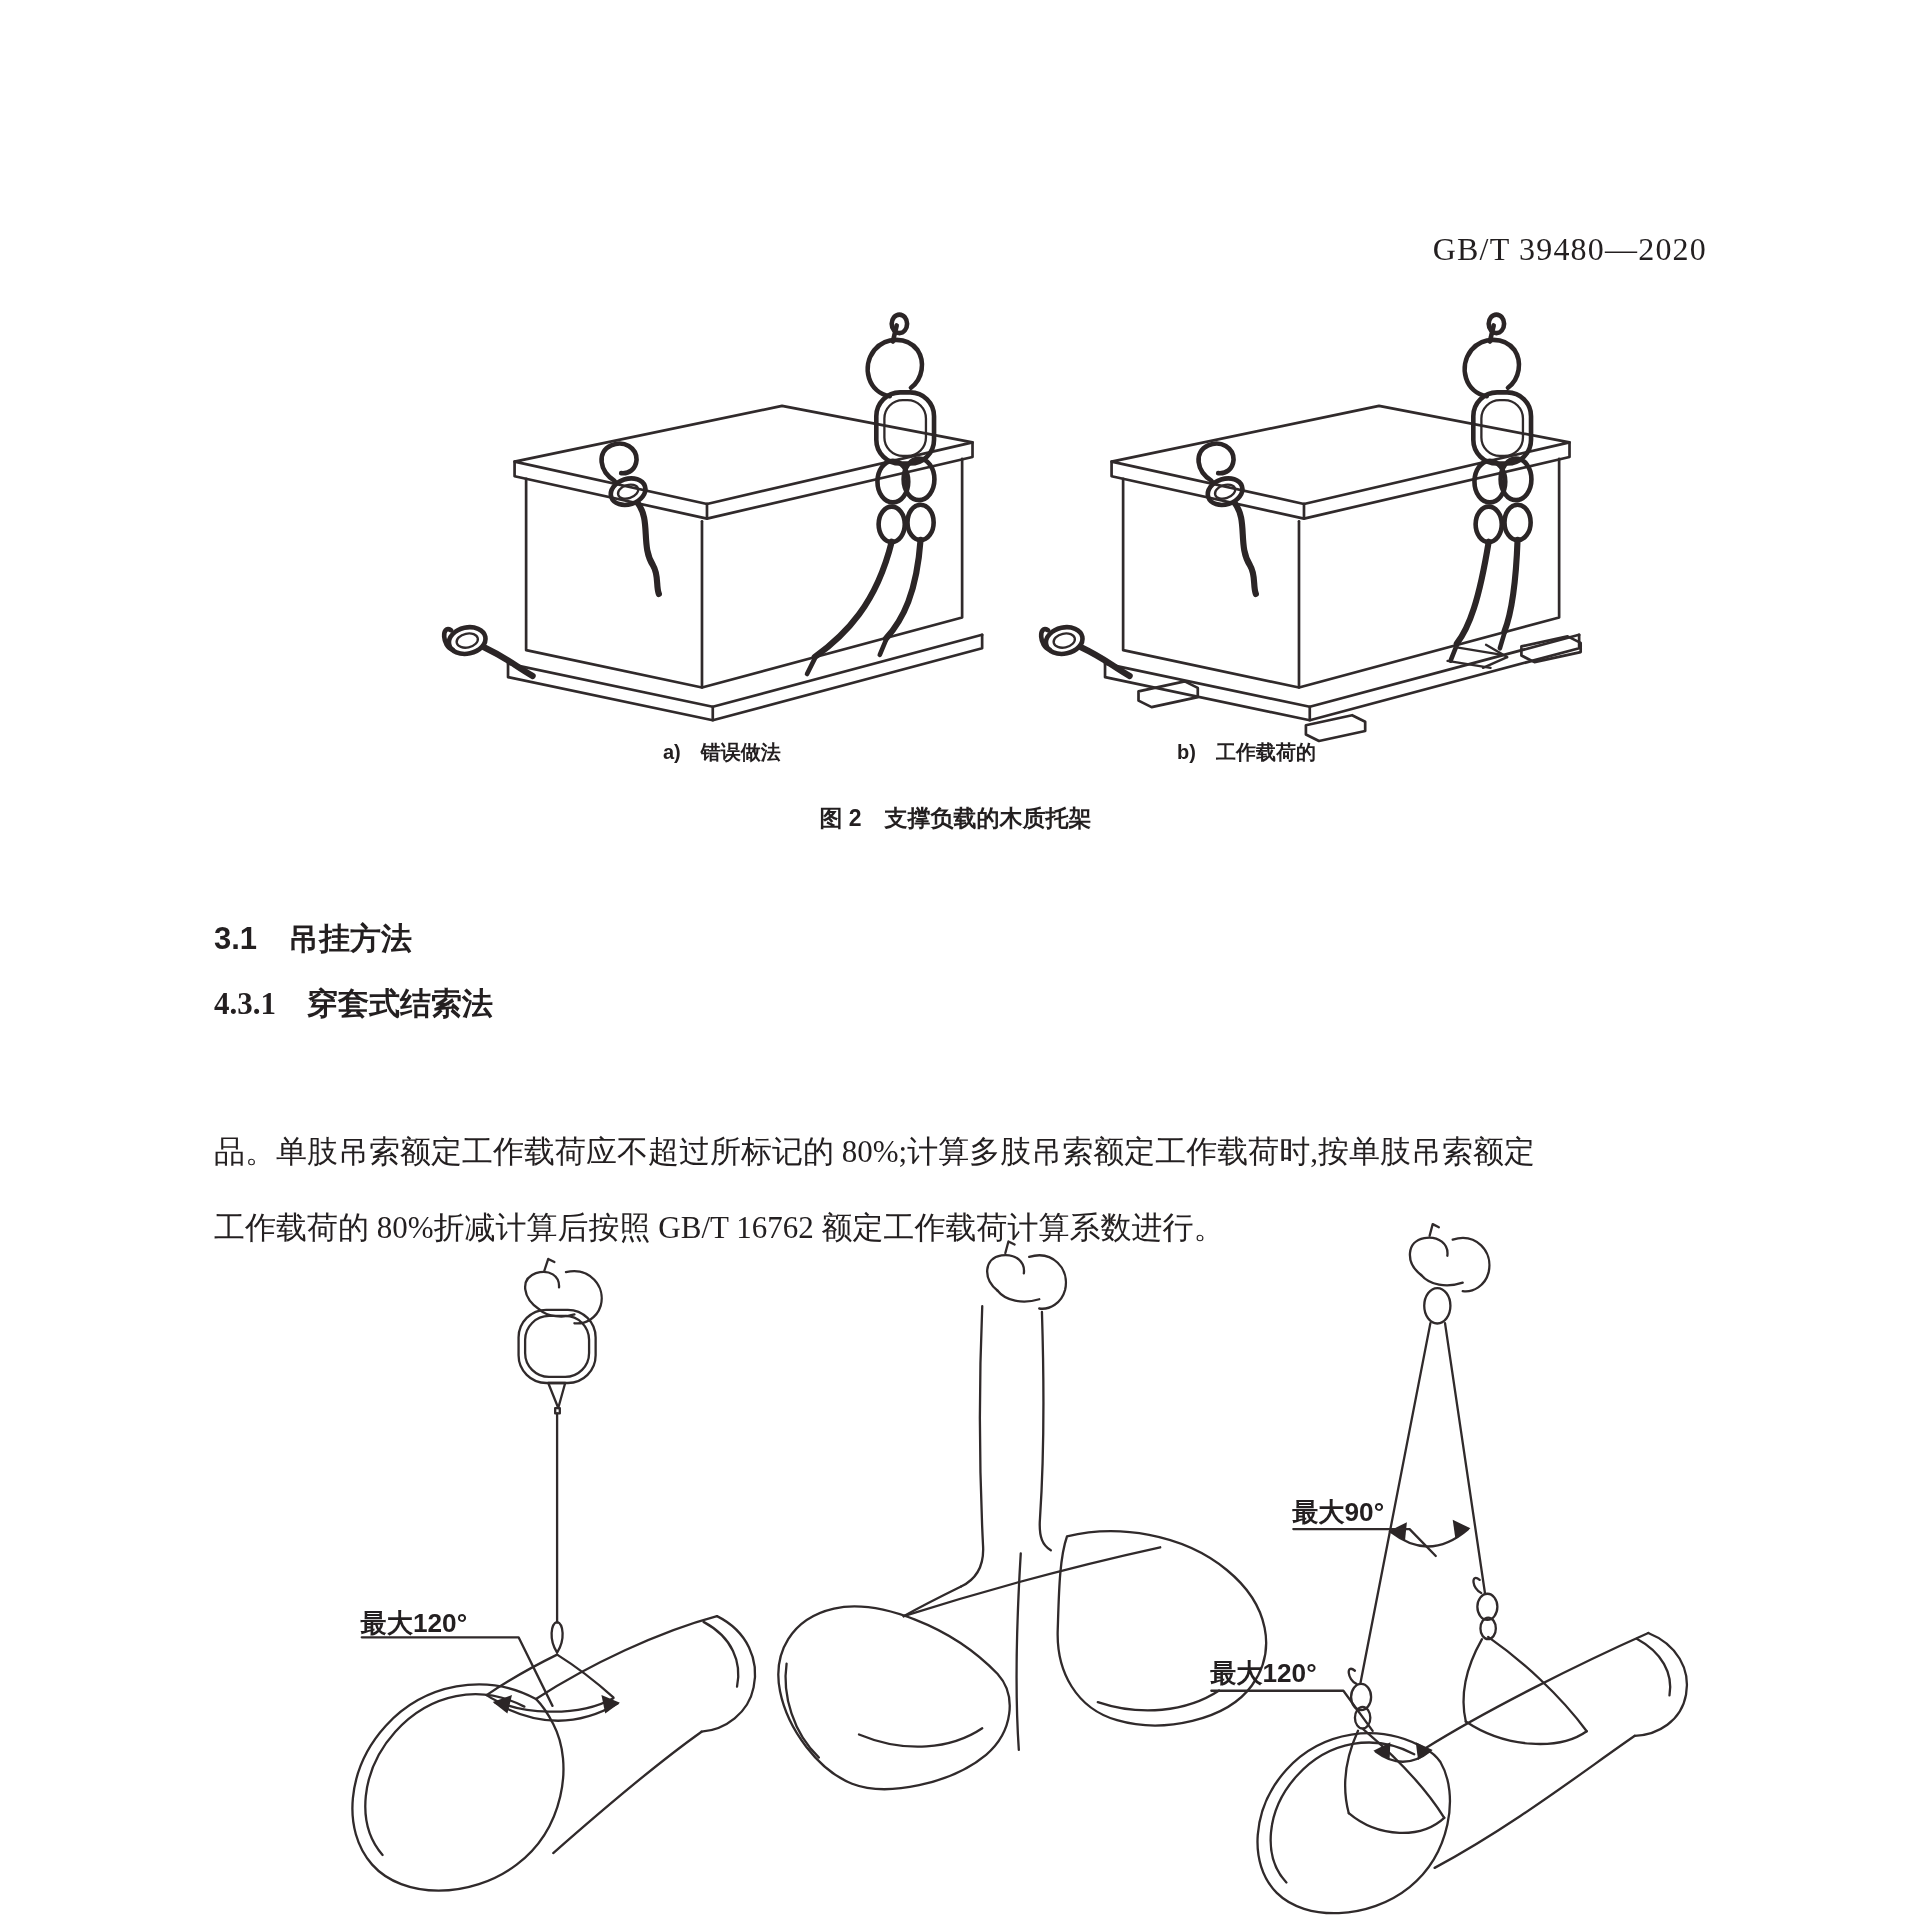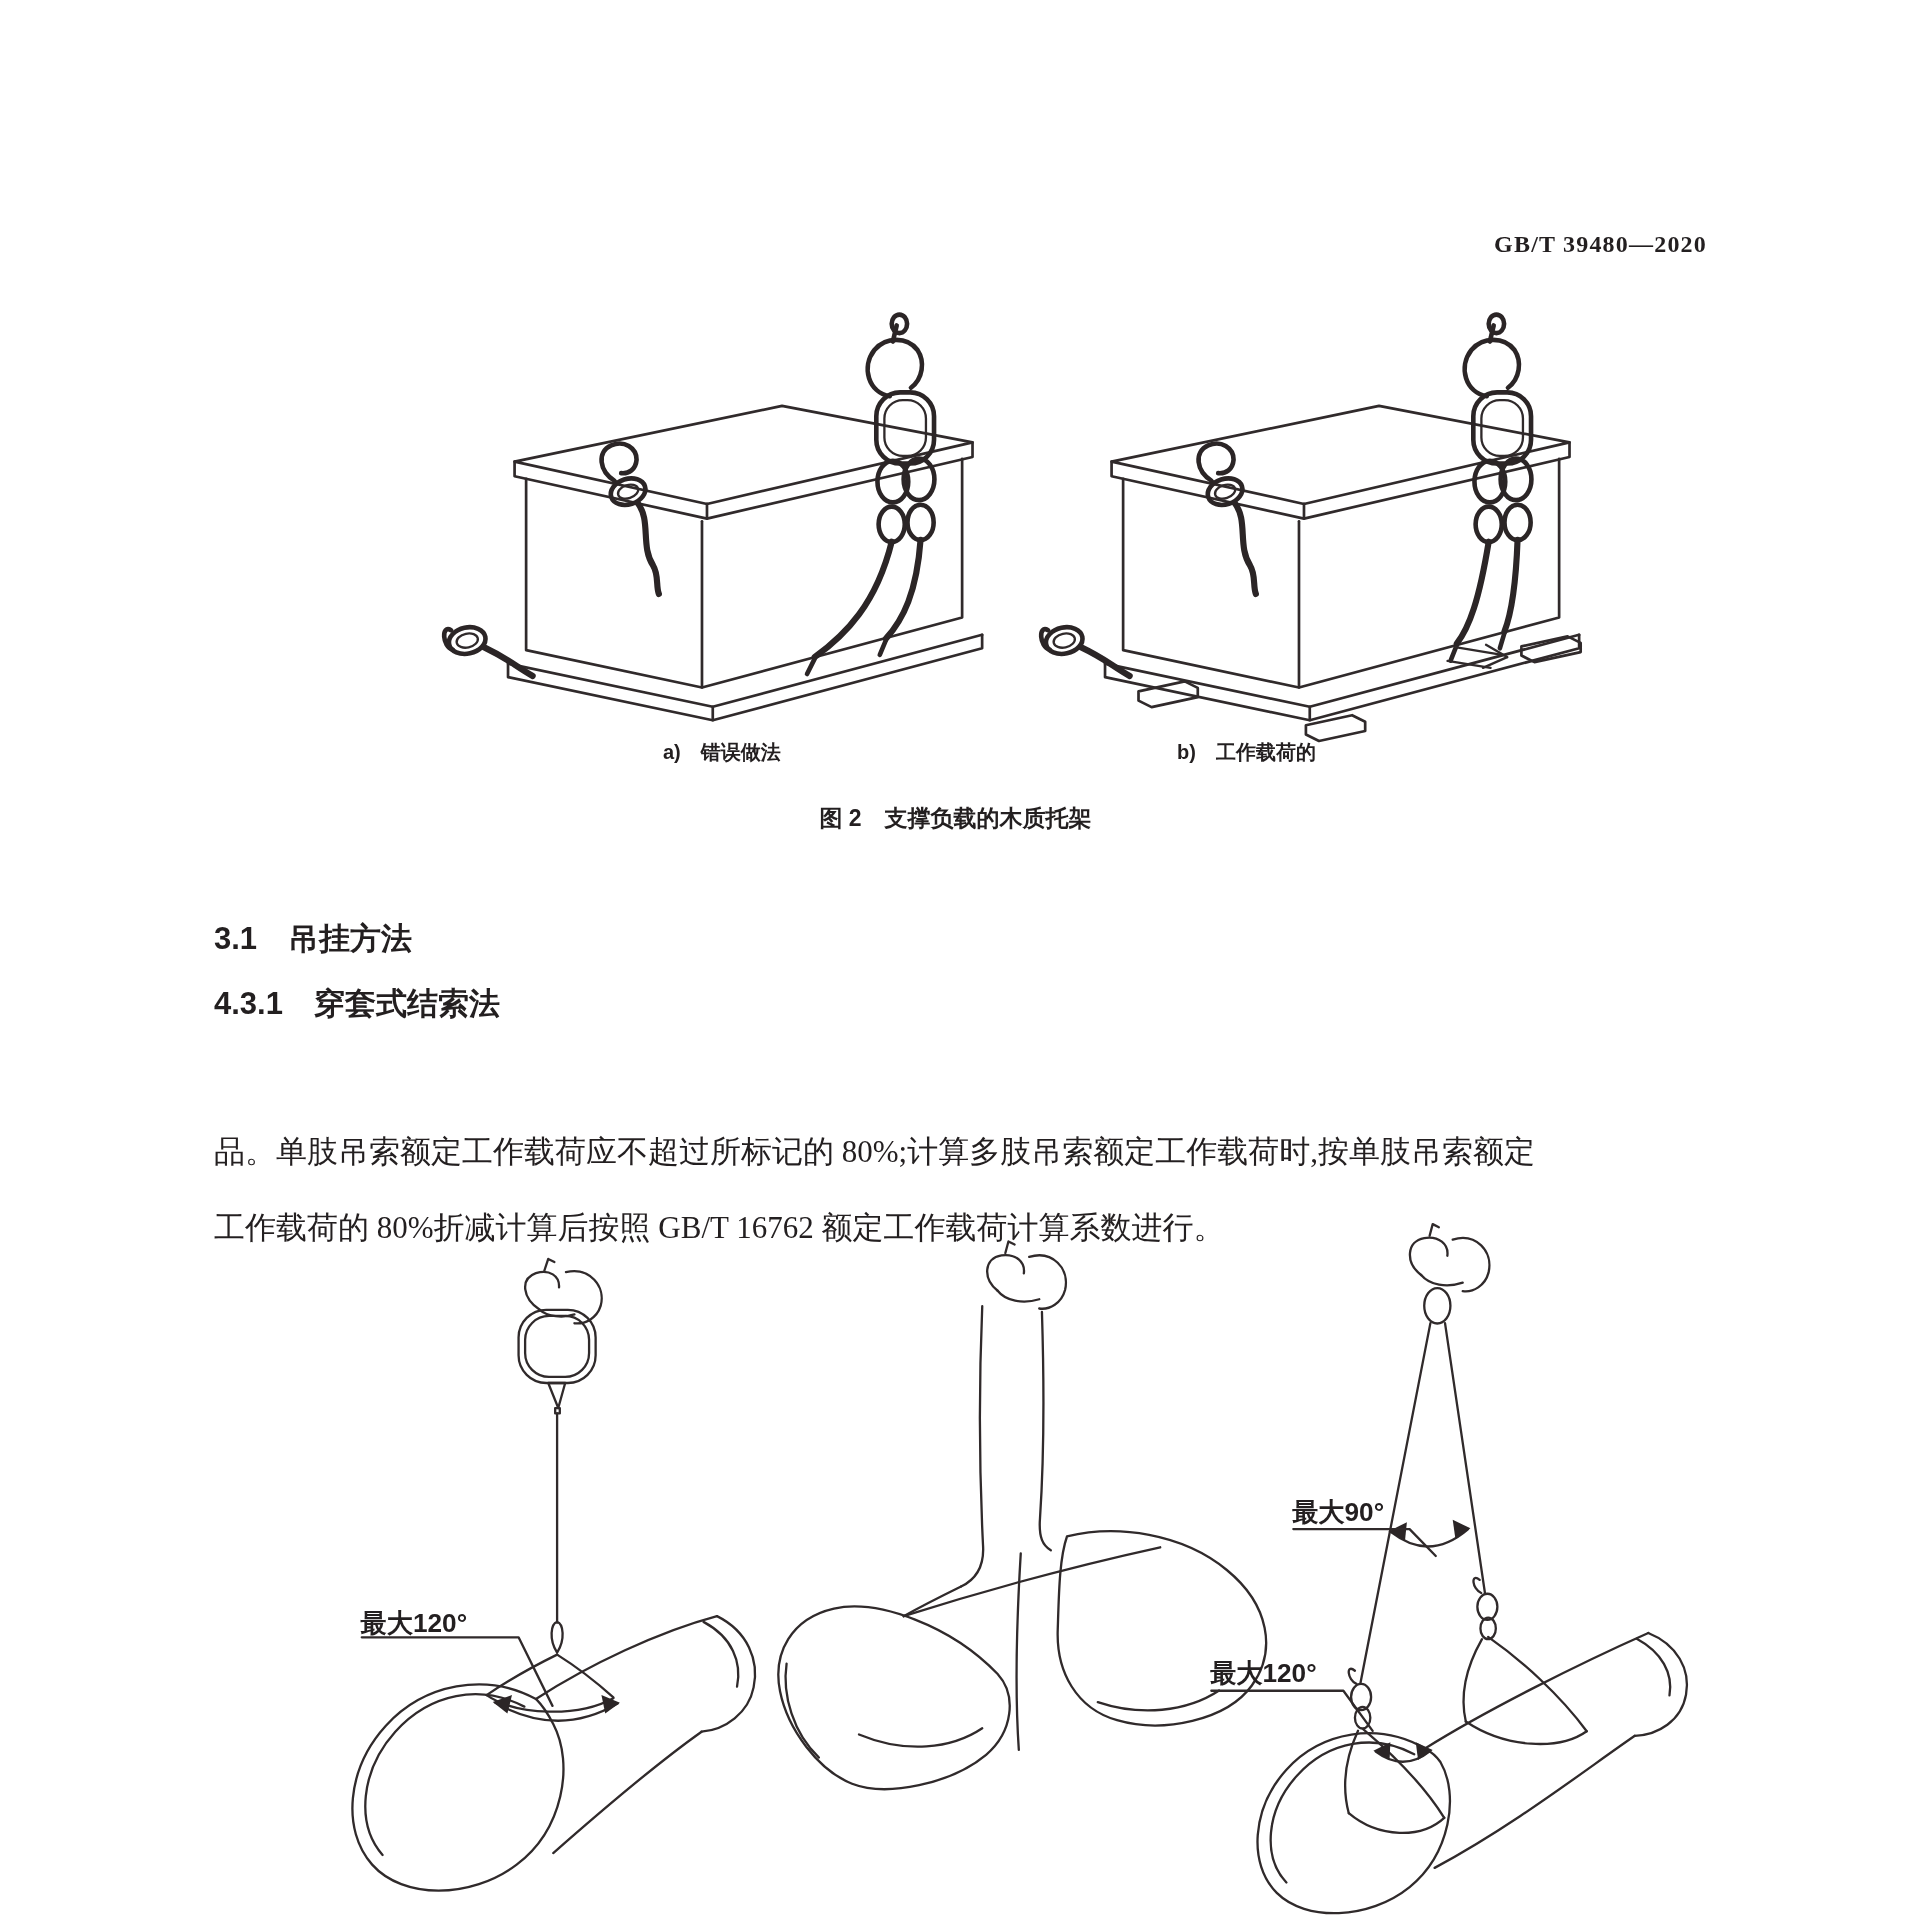--- a/index.html
+++ b/index.html
@@ -7,21 +7,21 @@
     position:relative;
     width:1911px;height:2703px;
     background:#ffffff;
     overflow:hidden;
     font-family:"Liberation Serif", serif;
     color:#231f20;
   }
   .abs{position:absolute;white-space:pre;}
   .hdr{
     font-family:"Liberation Serif", serif;
-    font-size:24px;letter-spacing:1.2px;font-weight:bold;
+    font-size:32px;letter-spacing:1.2px;font-weight:normal;
   }
   .body-line{font-size:31px;line-height:1;}
   .heading{
     font-family:"Liberation Sans", sans-serif;
     font-weight:bold;font-size:31px;line-height:1;
   }
   .cap{
     font-family:"Liberation Sans", sans-serif;
     font-weight:bold;font-size:20px;line-height:1;
   }
@@ -145,21 +145,21 @@
       <path class="thin" d="M 1213 928 L 1158 896"></path>
       <path class="thin" d="M 1213 928 L 1150 956"></path>
     </g>
   </svg>
 
   <div class="abs cap" style="left:663px;top:742px;">a)　错误做法</div>
   <div class="abs cap" style="left:1177px;top:742px;">b)　工作载荷的</div>
   <div class="abs figtitle" style="top:807px;">图 2　支撑负载的木质托架</div>
 
   <div class="abs heading" style="left:214px;top:923px;">3.1　吊挂方法</div>
-  <div class="abs heading" style="left:214px;top:988px;">4.3.1　穿套式结索法</div>
+  <div class="abs heading" style="left:214px;top:988px;font-family:Liberation Serif, serif;">4.3.1　穿套式结索法</div>
 
   <div class="abs body-line" style="left:214px;top:1136px;">品。单肢吊索额定工作载荷应不超过所标记的 80%;计算多肢吊索额定工作载荷时,按单肢吊索额定</div>
   <div class="abs body-line" style="left:214px;top:1212px;">工作载荷的 80%折减计算后按照 GB/T 16762 额定工作载荷计算系数进行。</div>
 
   <svg style="left:270px;top:1252px;" width="501" height="655" viewBox="0 0 1300 1700">
     <g>
       <path class="thin" d="M 700 150 C 655 120 648 70 690 55 C 725 44 752 62 750 92"></path>
       <path class="thin" d="M 712 48 l 10 -30 l 16 8"></path>
       <path class="thin" d="M 768 52 C 830 38 872 90 858 140 C 848 172 818 188 790 185"></path>
       <path class="thin" d="M 700 150 C 720 168 760 172 790 162"></path>

